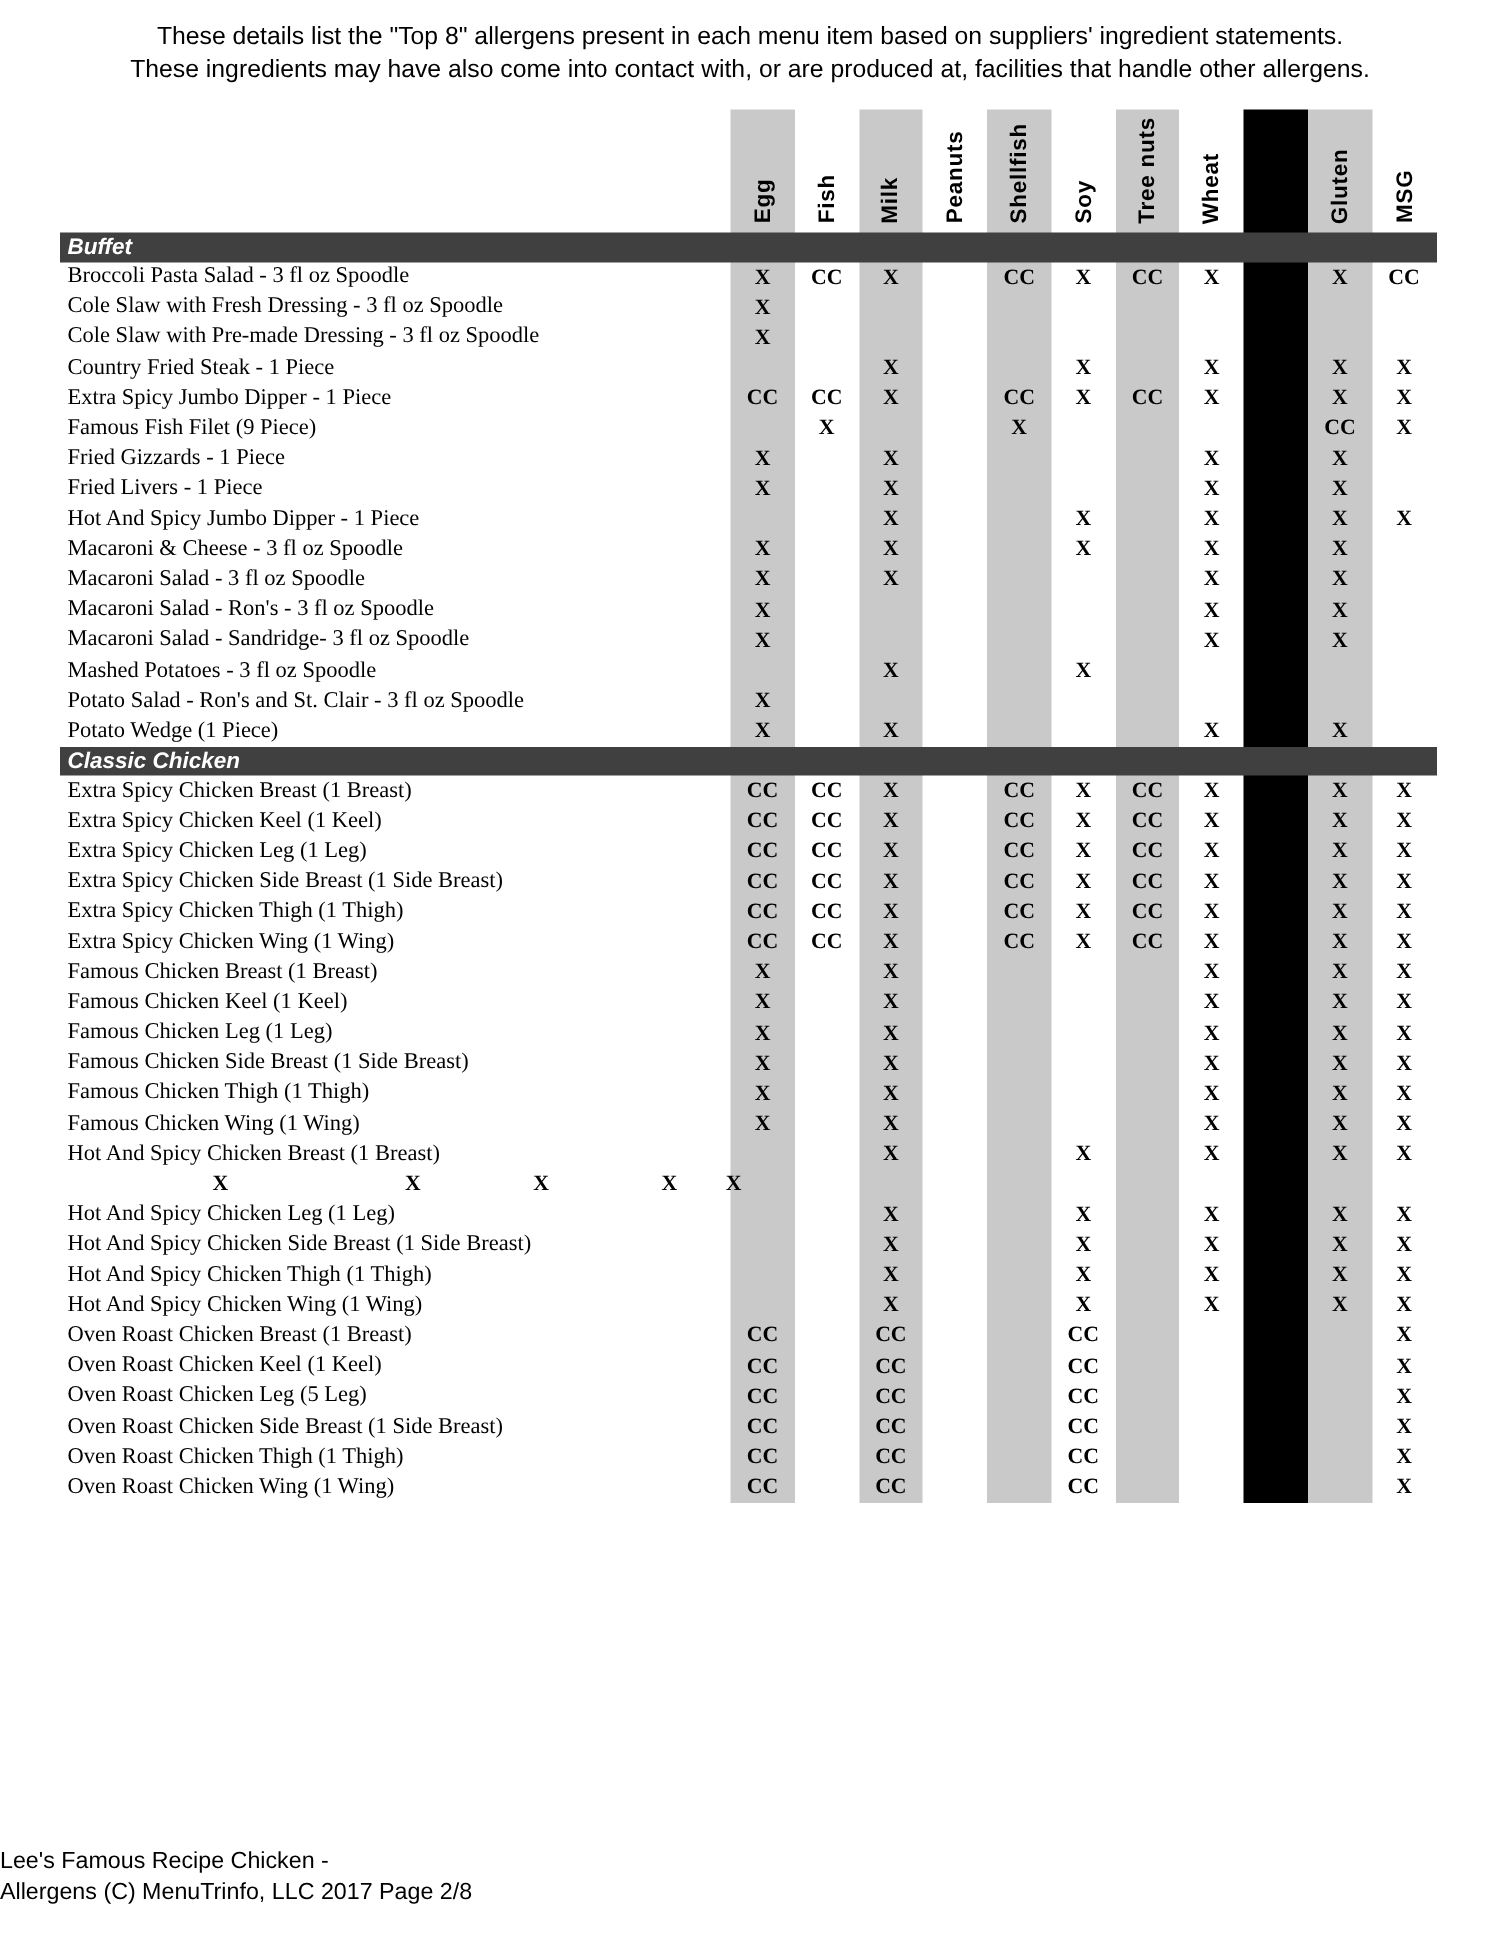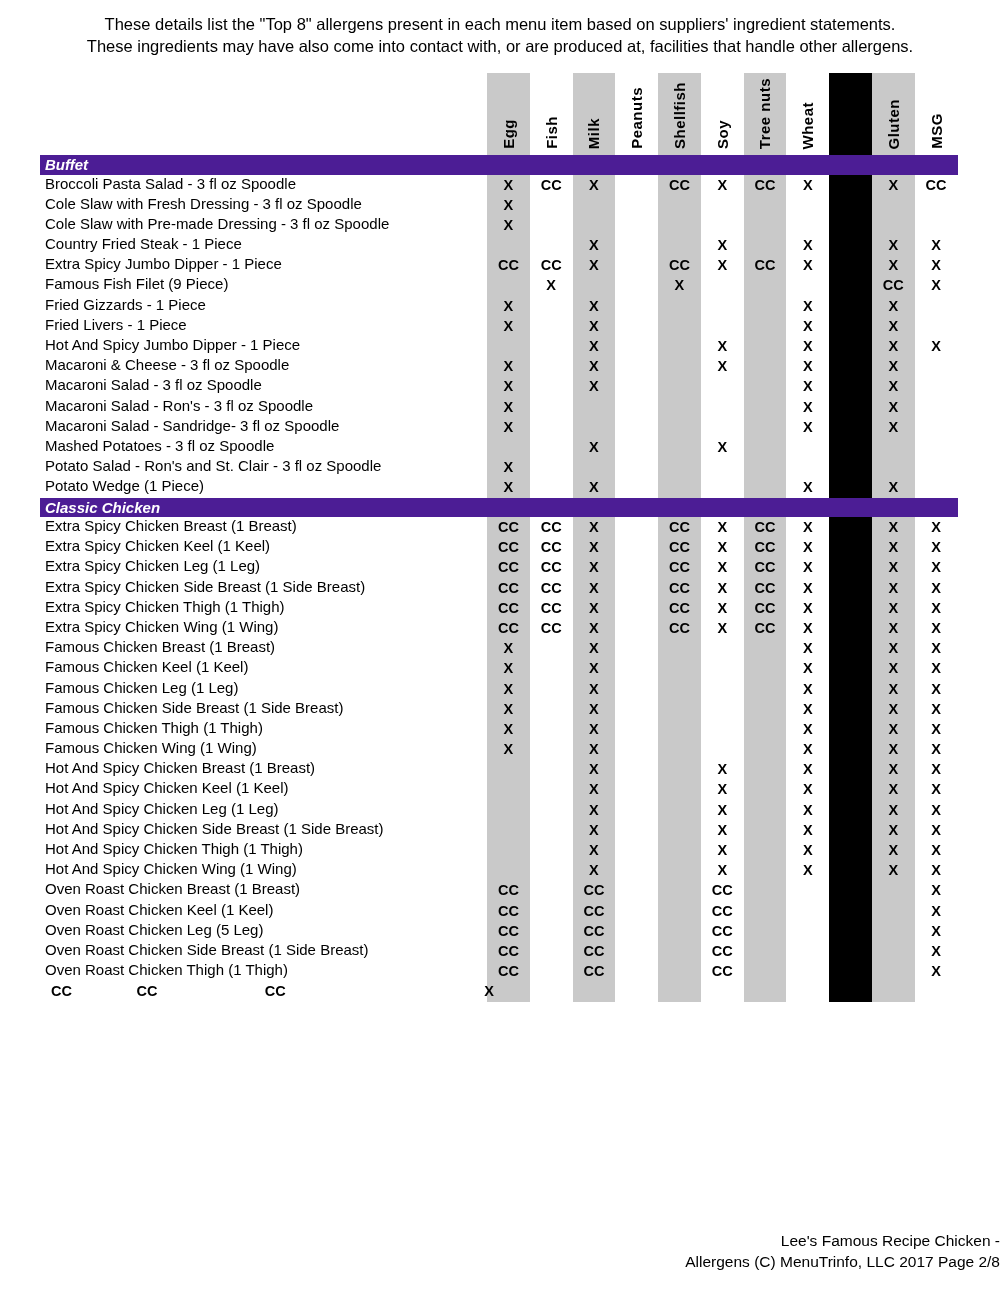--- a/index.html
+++ b/index.html
@@ -57,55 +57,56 @@
     writing-mode: vertical-rl;
     transform: rotate(180deg);
     font-weight: bold;
     font-size: 15px;
     letter-spacing: 0.5px;
     white-space: nowrap;
   }
   .tbody { position: relative; z-index: 2; }
   .section-bar {
     height: 19.5px;
-    background: #4c1d95;
+    background: #404040;
     color: #ffffff;
     font-weight: bold;
     font-style: italic;
     font-size: 15px;
     display: flex;
     align-items: center;
     padding-left: 5px;
     width: 100%;
   }
   .trow {
     display: flex;
     height: 20.2px;
-    align-items: flex-start;
+    align-items: center;
+    font-family: Liberation Serif, serif;
   }
   .row-label {
     flex: 0 0 447px;
     padding-left: 5px;
     font-size: 15px;
     white-space: nowrap;
     overflow: visible;
   }
   .cell {
     flex: 0 0 42.77px;
     text-align: center;
     font-weight: bold;
     font-size: 14.5px;
     line-height: 20.2px;
   }
   .footer {
     position: absolute;
     top: 1230px;
     left: 0;
     width: 100%;
-    text-align: right;
+    text-align: left;
     font-size: 15.5px;
     line-height: 21px;
     color: #000;
   }
 </style>
 </head>
 <body>
 
 <div class="page">
 
@@ -558,21 +559,20 @@
           <div class="cell"></div>
           <div class="cell"></div>
           <div class="cell">X</div>
           <div class="cell"></div>
           <div class="cell">X</div>
           <div class="cell"></div>
           <div class="cell">X</div>
           <div class="cell">X</div>
         </div>
         <div class="trow">
-          <div class="row-label">Hot And Spicy Chicken Keel (1 Keel)</div>
           <div class="cell"></div>
           <div class="cell"></div>
           <div class="cell">X</div>
           <div class="cell"></div>
           <div class="cell"></div>
           <div class="cell">X</div>
           <div class="cell"></div>
           <div class="cell">X</div>
           <div class="cell"></div>
           <div class="cell">X</div>
@@ -698,20 +698,21 @@
           <div class="cell"></div>
           <div class="cell"></div>
           <div class="cell">CC</div>
           <div class="cell"></div>
           <div class="cell"></div>
           <div class="cell"></div>
           <div class="cell"></div>
           <div class="cell">X</div>
         </div>
         <div class="trow">
+          <div class="row-label">Oven Roast Chicken Wing (1 Wing)</div>
           <div class="cell">CC</div>
           <div class="cell"></div>
           <div class="cell">CC</div>
           <div class="cell"></div>
           <div class="cell"></div>
           <div class="cell">CC</div>
           <div class="cell"></div>
           <div class="cell"></div>
           <div class="cell"></div>
           <div class="cell"></div>

